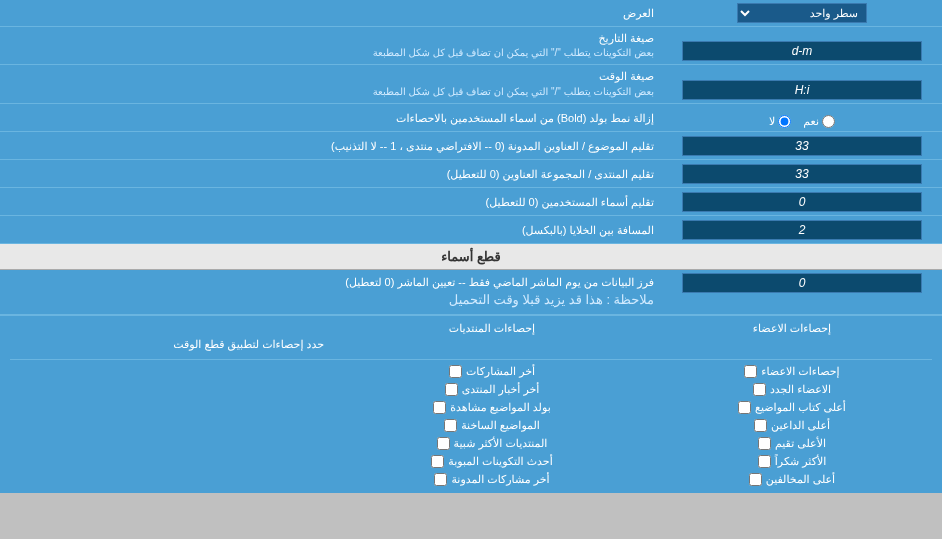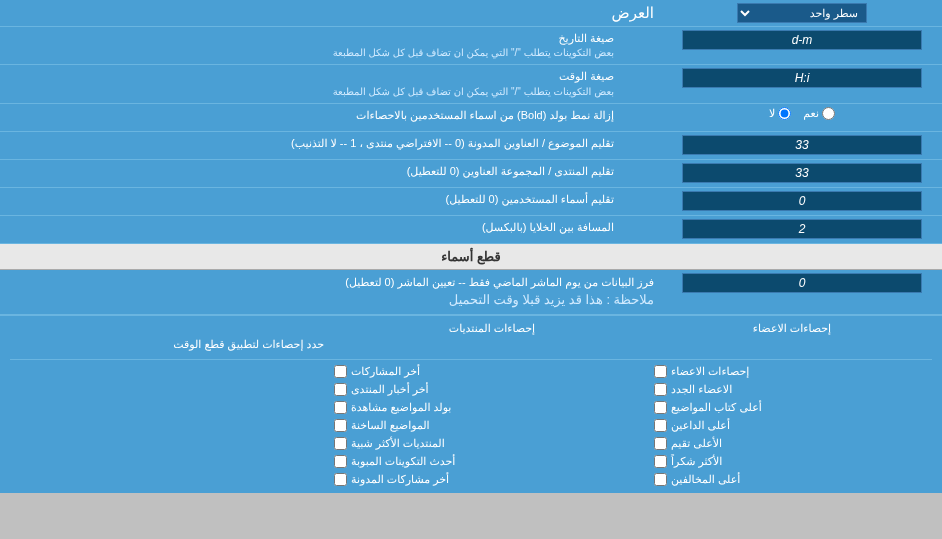--- a/index.html
+++ b/index.html
@@ -14,24 +14,23 @@
 
     .main-container {
       width: 942px;
       background: #4a9fd4;
     }
 
     
     .row {
       display: flex;
       flex-direction: row-reverse;
-      align-items: flex-start;
+      align-items: flex-end;
       border-bottom: 1px solid #6ab5e0;
       min-height: 28px;
-      gap: 40px;
     }
 
     .row-label {
       flex: 1;
       color: #fff;
       padding: 4px 8px;
       text-align: right;
       font-size: 11px;
       line-height: 1.4;
     }
@@ -65,21 +64,21 @@
       background: #4a9fd4;
       border-bottom: 1px solid #6ab5e0;
       min-height: 26px;
     }
 
     .header-label {
       flex: 1;
       color: #fff;
       padding: 4px 8px;
       text-align: right;
-      font-size: 15px;
+      font-size: 11px;
     }
 
     .header-select-area {
       width: 280px;
       display: flex;
       align-items: center;
       justify-content: center;
       padding: 3px 6px;
     }
 
@@ -188,20 +187,21 @@
     .cb-column.mid-col { width: 320px; }
 
     .cb-item {
       display: flex;
       flex-direction: row-reverse;
       align-items: center;
       gap: 4px;
       color: #fff;
       font-size: 11px;
       padding: 1px 2px;
+      justify-content: center;
     }
 
     .cb-item input[type="checkbox"] {
       width: 13px;
       height: 13px;
       cursor: pointer;
     }
 
     .limit-label {
       color: #fff;

